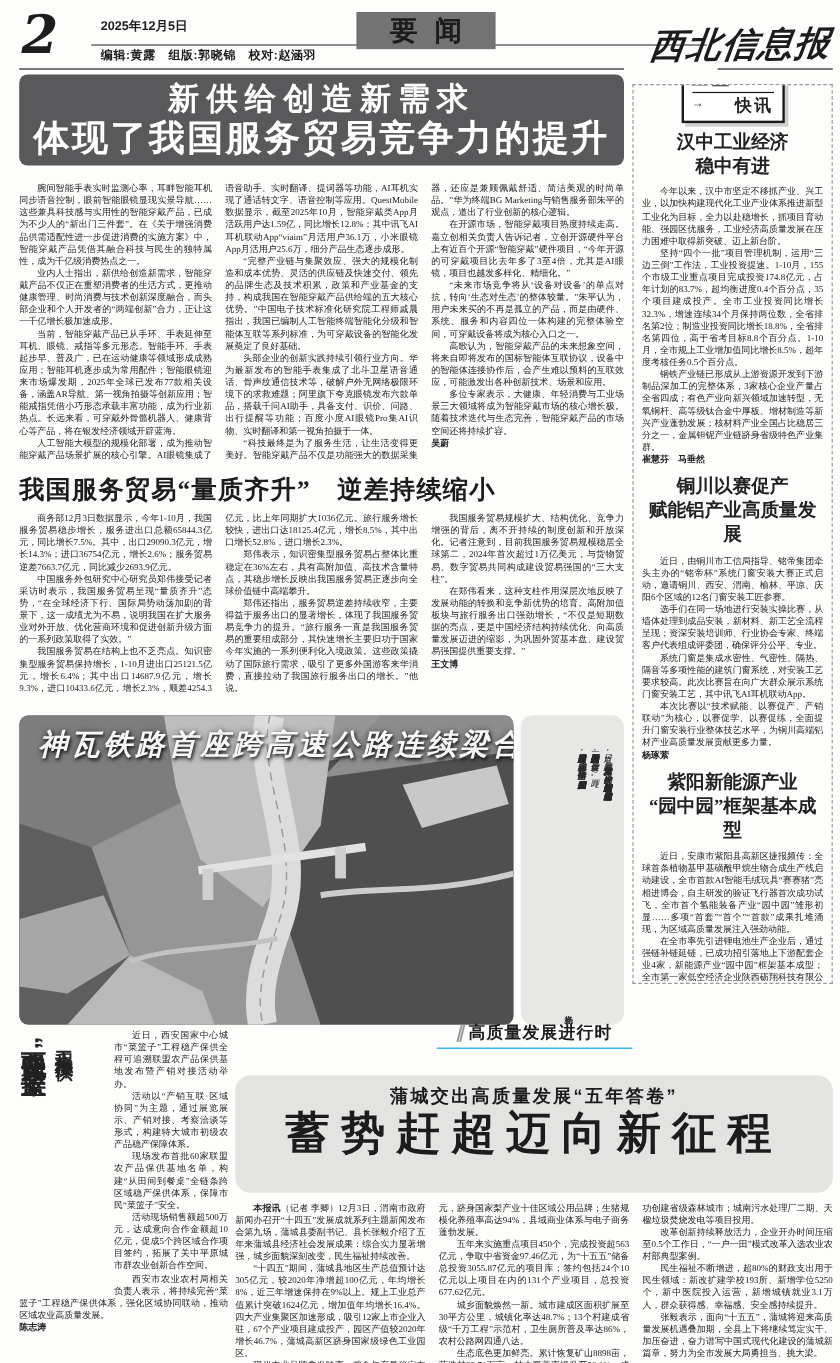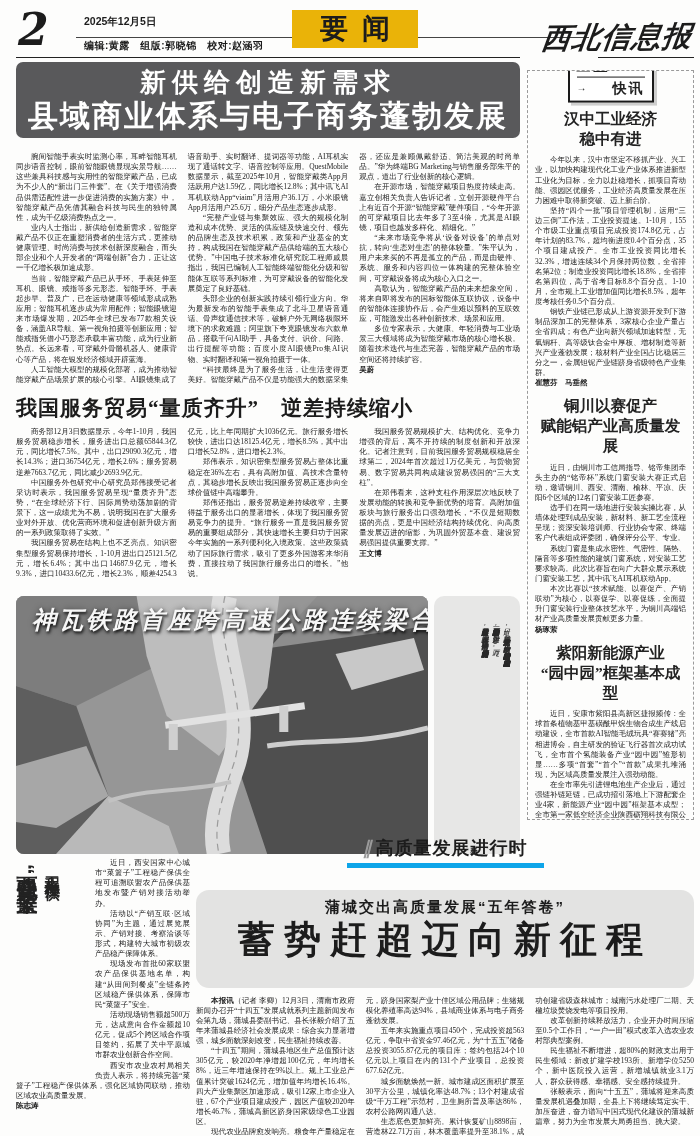--- a/index.html
+++ b/index.html
@@ -9,22 +9,22 @@
 
   
   .hdr { position:absolute; left:16px; top:6px; right:6px; height:54px; }
   .pgnum { position:absolute; left:2px; top:2px; font-family:"DejaVu Serif",serif;
            font-style:italic; font-weight:bold; font-size:44px; line-height:1; }
   .hdr-meta { position:absolute; left:68px; top:9px; font-family:"Liberation Sans",sans-serif; }
   .hdr-date { font-size:10.5px; font-weight:bold; }
   .hdr-staff { margin-top:10px; font-size:10px; font-weight:bold; letter-spacing:.5px; }
   .hdr-line1 { position:absolute; left:60px; right:105px; top:31px; border-top:1px solid #444; }
   .hdr-section { position:absolute; left:50%; transform:translateX(-50%); top:4px;
-                 background:#eab308; padding:0 14px; font-family:"Liberation Sans",sans-serif;
-                 font-weight:bold; font-size:28px; letter-spacing:14px; text-indent:14px; z-index:2; }
+                 background:#737373; padding:0 14px; font-family:"Liberation Sans",sans-serif;
+                 font-weight:bold; font-size:23px; letter-spacing:14px; text-indent:14px; z-index:2; }
   .masthead { position:absolute; right:2px; top:12px; font-family:"DejaVu Serif",serif;
               font-weight:bold; font-style:italic; font-size:29px; letter-spacing:1px;
               transform:skewX(-8deg) rotate(-1deg); }
   .hdr-line2 { position:absolute; left:0; width:504px; top:51px; border-top:1.5px solid #222; }
   .hdr-line3 { position:absolute; right:0; width:96px; top:51px; border-top:1.5px solid #222; }
 
   
   .bodytxt { font-size:7.5px; line-height:1.35; text-align:justify; color:#222; }
   .bodytxt p { text-indent:2em; }
   .byline { font-weight:bold; text-indent:0 !important; padding-right:3px; }
@@ -74,23 +74,23 @@
   
   .basket { position:absolute; left:16px; top:858px; width:174px; height:274px; overflow:hidden; }
   .basket-title { float:left; width:72px; height:212px; margin:2px 7px 3px 0; display:flex; }
   .vt-main { writing-mode:vertical-rl; font-family:"Liberation Sans",sans-serif;
              font-weight:bold; font-size:21px; line-height:1.05; letter-spacing:1px; }
   .vt-sub { writing-mode:vertical-rl; font-family:"Liberation Sans",sans-serif;
             font-weight:bold; font-size:15px; margin-top:4px; margin-left:4px; letter-spacing:2px; }
 
   
   .pucheng { position:absolute; left:196px; top:836px; width:498px; height:296px; }
-  .badge { width:fit-content; margin:0 auto; font-family:"Liberation Sans",sans-serif;
-           font-weight:bold; font-size:18px; letter-spacing:1px;
-           padding:0 16px 3px; border-bottom:5px solid #0ea5e9; }
+  .badge { width:fit-content; margin:16px auto; font-family:"Liberation Sans",sans-serif;
+           font-weight:bold; font-size:14px; letter-spacing:1px;
+           padding:0 16px 3px; border-bottom:1px solid #0ea5e9; }
   .badge .stripes { color:#9a9a9a; font-style:italic; margin-right:3px; }
   .ph-box { margin-top:22px; background:#e3e3e2; border-radius:13px; text-align:center; padding:8px 4px 26px; }
   .ph-sub { font-family:"Liberation Sans",sans-serif; font-weight:bold; font-size:15px; letter-spacing:2px; }
   .ph-main { font-weight:bold; font-size:37px; letter-spacing:9px; line-height:1.15; margin-top:2px; }
   .pucheng-body { margin-top:8px; height:166px; overflow:hidden; column-count:3; column-gap:11px; }
   .lead-label { font-weight:bold; }
 </style>
 </head>
 <body>
 
@@ -105,21 +105,21 @@
     <div class="hdr-line1"></div>
     <div class="hdr-section">要闻</div>
     <div class="masthead">西北信息报</div>
     <div class="hdr-line2"></div>
     <div class="hdr-line3"></div>
   </header>
 
   <article class="lead">
     <div class="lead-head">
       <div class="lead-h1">新供给创造新需求</div>
-      <div class="lead-h2">县域商业体系与电子商务蓬勃发展</div>
+      <div class="lead-h2">体现了我国服务贸易竞争力的提升</div>
     </div>
     <div class="lead-body bodytxt">
       <p>腕间智能手表实时监测心率，耳畔智能耳机同步语音控制，眼前智能眼镜显现实景导航……这些兼具科技感与实用性的智能穿戴产品，已成为不少人的“新出门三件套”。在《关于增强消费品供需适配性进一步促进消费的实施方案》中，智能穿戴产品凭借其融合科技与民生的独特属性，成为千亿级消费热点之一。</p>
       <p>业内人士指出，新供给创造新需求，智能穿戴产品不仅正在重塑消费者的生活方式，更推动健康管理、时尚消费与技术创新深度融合，而头部企业和个人开发者的“两端创新”合力，正让这一千亿增长极加速成形。</p>
       <p>当前，智能穿戴产品已从手环、手表延伸至耳机、眼镜、戒指等多元形态。智能手环、手表起步早、普及广，已在运动健康等领域形成成熟应用；智能耳机逐步成为常用配件；智能眼镜迎来市场爆发期，2025年全球已发布77款相关设备，涵盖AR导航、第一视角拍摄等创新应用；智能戒指凭借小巧形态承载丰富功能，成为行业新热点。长远来看，可穿戴外骨骼机器人、健康背心等产品，将在银发经济领域开辟蓝海。</p>
       <p>人工智能大模型的规模化部署，成为推动智能穿戴产品场景扩展的核心引擎。AI眼镜集成了语音助手、实时翻译、提词器等功能，AI耳机实现了通话转文字、语音控制等应用。QuestMobile数据显示，截至2025年10月，智能穿戴类App月活跃用户达1.59亿，同比增长12.8%；其中讯飞AI耳机联动App“viaim”月活用户36.1万，小米眼镜App月活用户25.6万，细分产品生态逐步成形。</p>
       <p>“完整产业链与集聚效应、强大的规模化制造和成本优势、灵活的供应链及快速交付、领先的品牌生态及技术积累，政策和产业基金的支持，构成我国在智能穿戴产品供给端的五大核心优势。”中国电子技术标准化研究院工程师戚晨指出，我国已编制人工智能终端智能化分级和智能体互联等系列标准，为可穿戴设备的智能化发展奠定了良好基础。</p>
       <p>头部企业的创新实践持续引领行业方向。华为最新发布的智能手表集成了北斗卫星语音通话、骨声纹通信技术等，破解户外无网络极限环境下的求救难题；阿里旗下夸克眼镜发布六款单品，搭载千问AI助手，具备支付、识价、问路、出行提醒等功能；百度小度AI眼镜Pro集AI识物、实时翻译和第一视角拍摄于一体。</p>
       <p>“科技最终是为了服务生活，让生活变得更美好。智能穿戴产品不仅是功能强大的数据采集器，还应是兼顾佩戴舒适、简洁美观的时尚单品。”华为终端BG Marketing与销售服务部朱平的观点，道出了行业创新的核心逻辑。</p>
       <p>在开源市场，智能穿戴项目热度持续走高。嘉立创相关负责人告诉记者，立创开源硬件平台上有近百个开源“智能穿戴”硬件项目，“今年开源的可穿戴项目比去年多了3至4倍，尤其是AI眼镜，项目也越发多样化、精细化。”</p>

